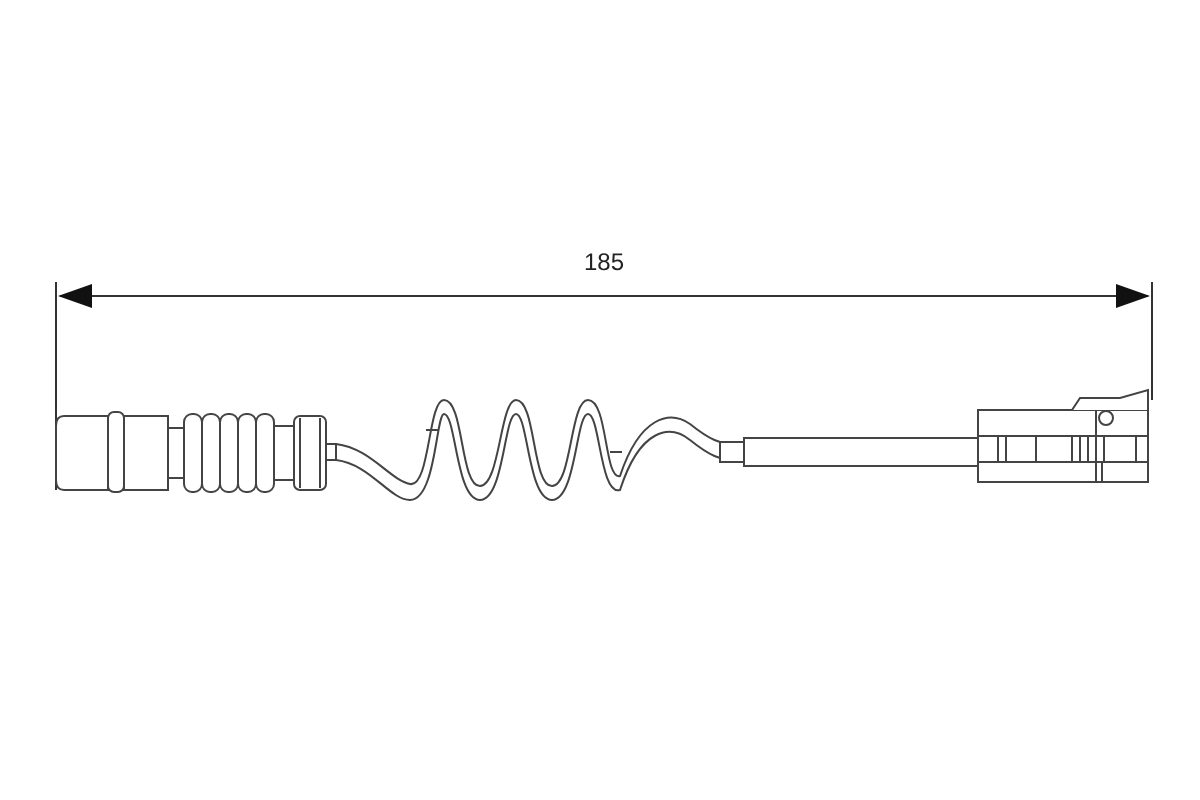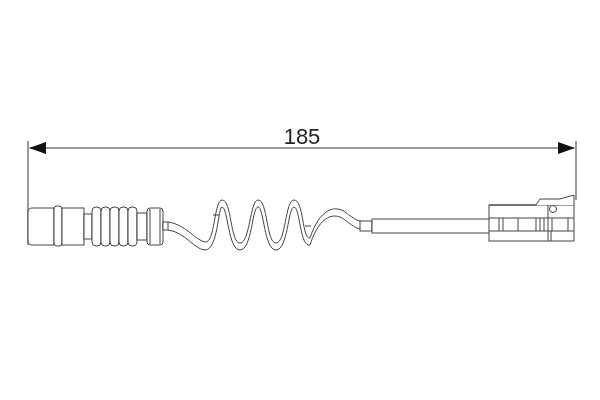--- a/index.html
+++ b/index.html
@@ -1,18 +1,18 @@
 <!DOCTYPE html>
 <html><head>
 <meta charset="utf-8">
 <style>
   html, body { margin:0; padding:0; background:#ffffff; }
   body { width:600px; height:400px; overflow:hidden; position:relative; font-family:"Liberation Sans", sans-serif; }
   #canvas { position:absolute; left:0; top:0; width:600px; height:400px; }
-  .dim-label { position:absolute; left:280px; top:124px; width:44px; text-align:center; font-size:22px; color:#222; font-family:"Liberation Sans", sans-serif; }
+  .dim-label { position:absolute; left:280px; top:124px; width:44px; text-align:center; font-size:12px; color:#222; font-family:"Liberation Sans", sans-serif; }
 </style>
 </head>
 <body>
 
 <div>
 <svg id="canvas" viewBox="0 0 600 400" xmlns="http://www.w3.org/2000/svg">
   <g stroke="#333" stroke-width="1" fill="none">
     <line x1="28" y1="141" x2="28" y2="245"></line>
     <line x1="576" y1="141" x2="576" y2="200"></line>
     <line x1="30" y1="148" x2="574" y2="148"></line>

